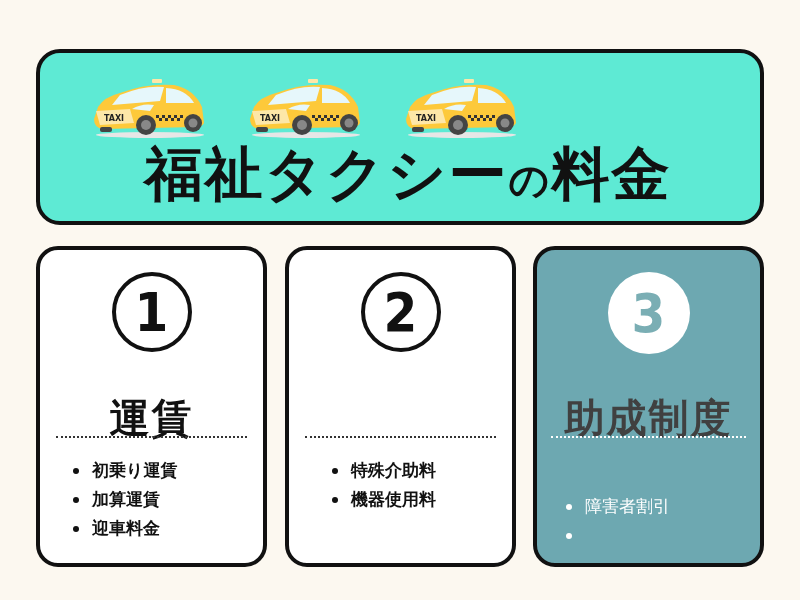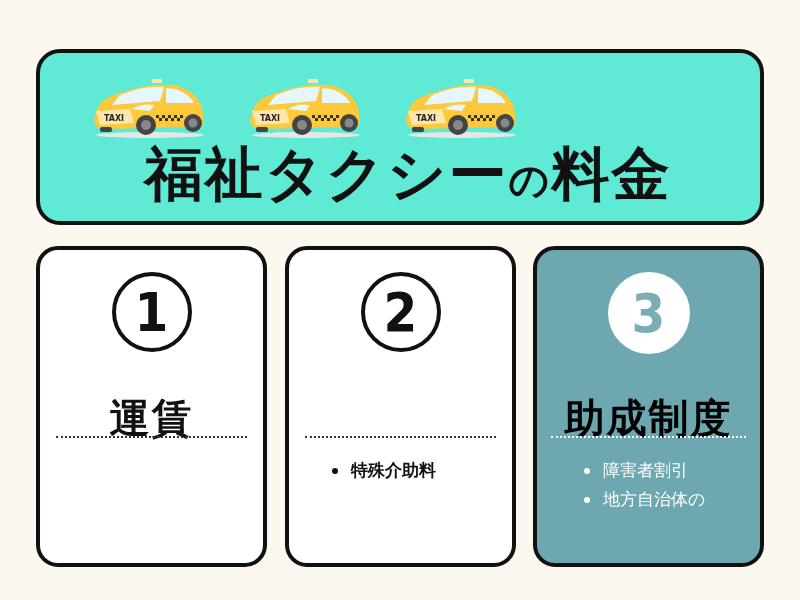--- a/index.html
+++ b/index.html
@@ -70,35 +70,35 @@
     .card-title {
       position: absolute;
       left: 0; right: 0; top: 123px;
       text-align: center;
       font-size: 40px;
       font-weight: bold;
       color: #111111;
       letter-spacing: 2px;
       margin-top: 18px;
     }
-    .card-3 .card-title { color: #000000; font-family: Liberation Serif, serif; }
+    .card-3 .card-title { color: #404040; font-family: Liberation Serif, serif; }
     .divider {
       position: absolute;
       left: 16px; right: 16px; top: 186px;
       border-top: 2px dotted #333333;
     }
     .card-3 .divider { border-top-color: #ffffff; left: 14px; right: 14px; }
     .bullets {
       position: absolute;
       top: 206px;
       left: 30px;
       list-style: none;
     }
     .card-2 .bullets { left: 40px; }
-    .card-3 .bullets { left: 44px; }
+    .card-3 .bullets { left: 26px; margin-top: 36px; }
     .bullets li {
       font-size: 17px;
       font-weight: bold;
       line-height: 29px;
       color: #111111;
       position: relative;
       padding-left: 22px;
     }
     .card-3 .bullets li { color: #ffffff; font-weight: normal; }
     .bullets li .dot {
@@ -194,31 +194,37 @@
       <rect x="10" y="50" width="12" height="5" rx="2" fill="#444"></rect>
     </svg>
   </div>
   <h1 class="main-title"><span>福祉タクシー</span><span class="small">の</span><span>料金</span></h1>
 </div>
 
 <div class="card card-1">
   <div class="num-circle">1</div>
   <div class="card-title">運賃</div>
   <div class="divider"></div>
+  <ul class="bullets">
+    <li><span class="dot"></span><span>初乗り運賃</span></li>
+    <li><span class="dot"></span><span>加算運賃</span></li>
+    <li><span class="dot"></span><span>迎車料金</span></li>
+  </ul>
 </div>
 
 <div class="card card-2">
   <div class="num-circle">2</div>
   <div class="divider"></div>
   <ul class="bullets">
     <li><span class="dot"></span><span>特殊介助料</span></li>
+    <li><span class="dot"></span><span>機器使用料</span></li>
   </ul>
 </div>
 
 <div class="card card-3">
   <div class="num-circle">3</div>
   <div class="card-title">助成制度</div>
   <div class="divider"></div>
   <ul class="bullets">
     <li><span class="dot"></span><span>障害者割引</span></li>
-    <li><span class="dot"></span><span>地方自治体の</span></li>
+    <li><span class="dot"></span></li>
   </ul>
 </div>
 
 </body></html>

